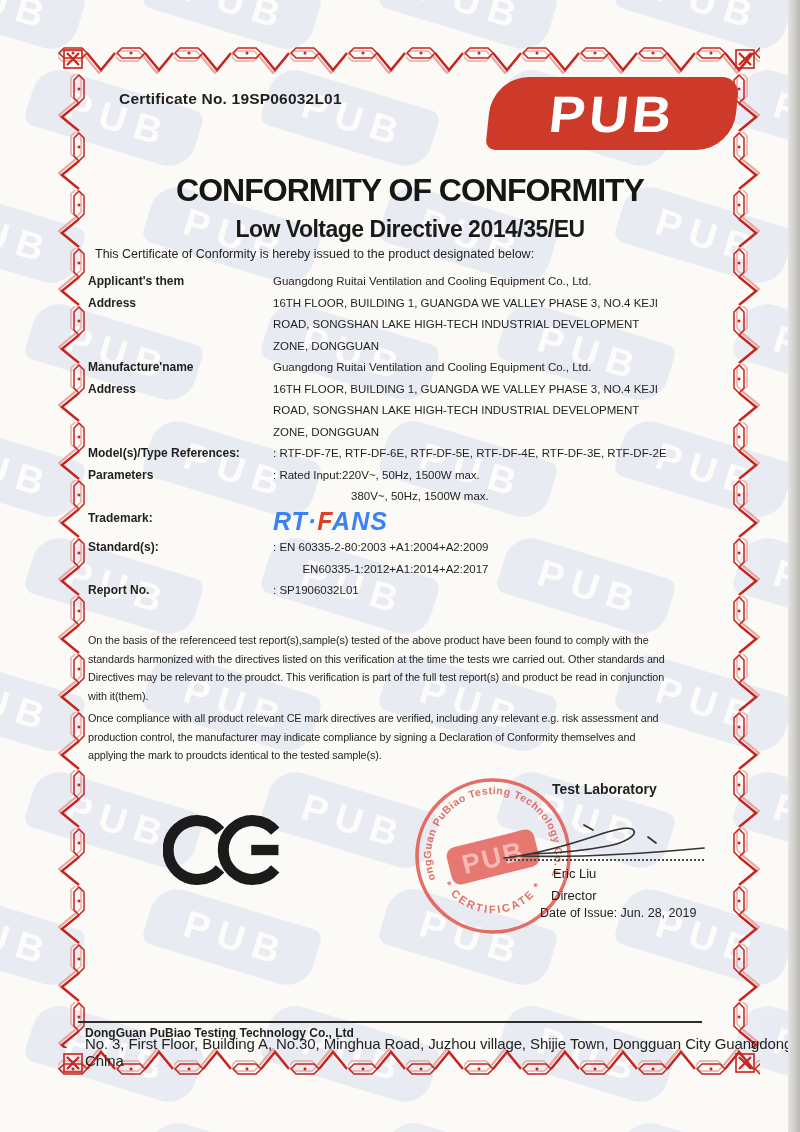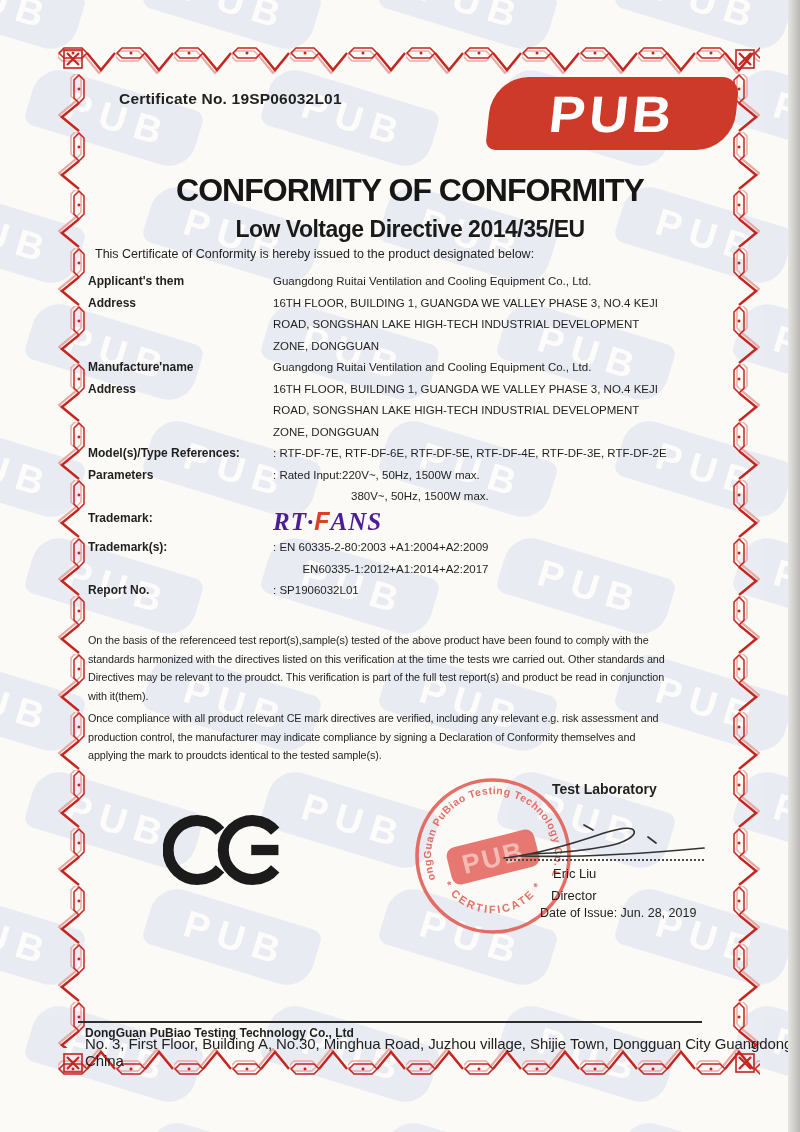--- a/index.html
+++ b/index.html
@@ -29,21 +29,21 @@
          font-size:32px;font-weight:bold;letter-spacing:-1px;color:#161616;white-space:nowrap;}
   .subtitle{position:absolute;z-index:5;left:90px;width:640px;top:216px;text-align:center;
             font-size:23px;font-weight:bold;letter-spacing:-.5px;color:#1a1a1a;}
   .intro{position:absolute;z-index:5;left:95px;top:247px;font-size:12.5px;}
   
   #fields{position:absolute;z-index:5;left:88px;top:271px;width:640px;}
   .frow{display:flex;align-items:flex-start;}
   .flabel{width:185px;flex:0 0 185px;font-weight:bold;font-size:12px;line-height:21.5px;white-space:nowrap;}
   .fvalue{font-size:11.5px;line-height:21.5px;white-space:nowrap;}
   .tm{display:inline-block;font-size:25px;line-height:27px;font-weight:bold;font-style:italic;letter-spacing:1px;}
-  .tm-blue{color:#4c1d95;font-family:Liberation Serif, serif;}
+  .tm-blue{color:#3b82f6;}
   .tm-red{color:#d94226;}
   
   #body-text{position:absolute;z-index:5;left:88px;top:631px;width:644px;
              font-size:10.8px;letter-spacing:-.1px;line-height:18.7px;}
   .para{margin:0 0 3px 0;}
   .para div{white-space:nowrap;}
   
   .testlab{position:absolute;z-index:7;left:552px;top:781px;font-size:14px;font-weight:bold;}
   .ce{position:absolute;z-index:5;left:163px;top:813px;}
   .stampsvg{position:absolute;z-index:6;left:410px;top:773px;opacity:.85;}
@@ -214,21 +214,21 @@
         <div class="fvalue">
           <div>: Rated Input:220V~, 50Hz, 1500W max.</div>
           <div style="padding-left: 78px;">380V~, 50Hz, 1500W max.</div>
         </div>
       </div>
       <div class="frow">
         <div class="flabel">Trademark:</div>
         <div class="fvalue"><span class="tm"><span class="tm-blue">RT·</span><span class="tm-red">F</span><span class="tm-blue">ANS</span></span></div>
       </div>
       <div class="frow">
-        <div class="flabel">Trademark(s):</div>
+        <div class="flabel">Standard(s):</div>
         <div class="fvalue">
           <div>: EN 60335-2-80:2003 +A1:2004+A2:2009</div>
           <div style="padding-left: 9px; text-align: right;">EN60335-1:2012+A1:2014+A2:2017</div>
         </div>
       </div>
       <div class="frow">
         <div class="flabel">Report No.</div>
         <div class="fvalue">
           <div>: SP1906032L01</div>
         </div>

